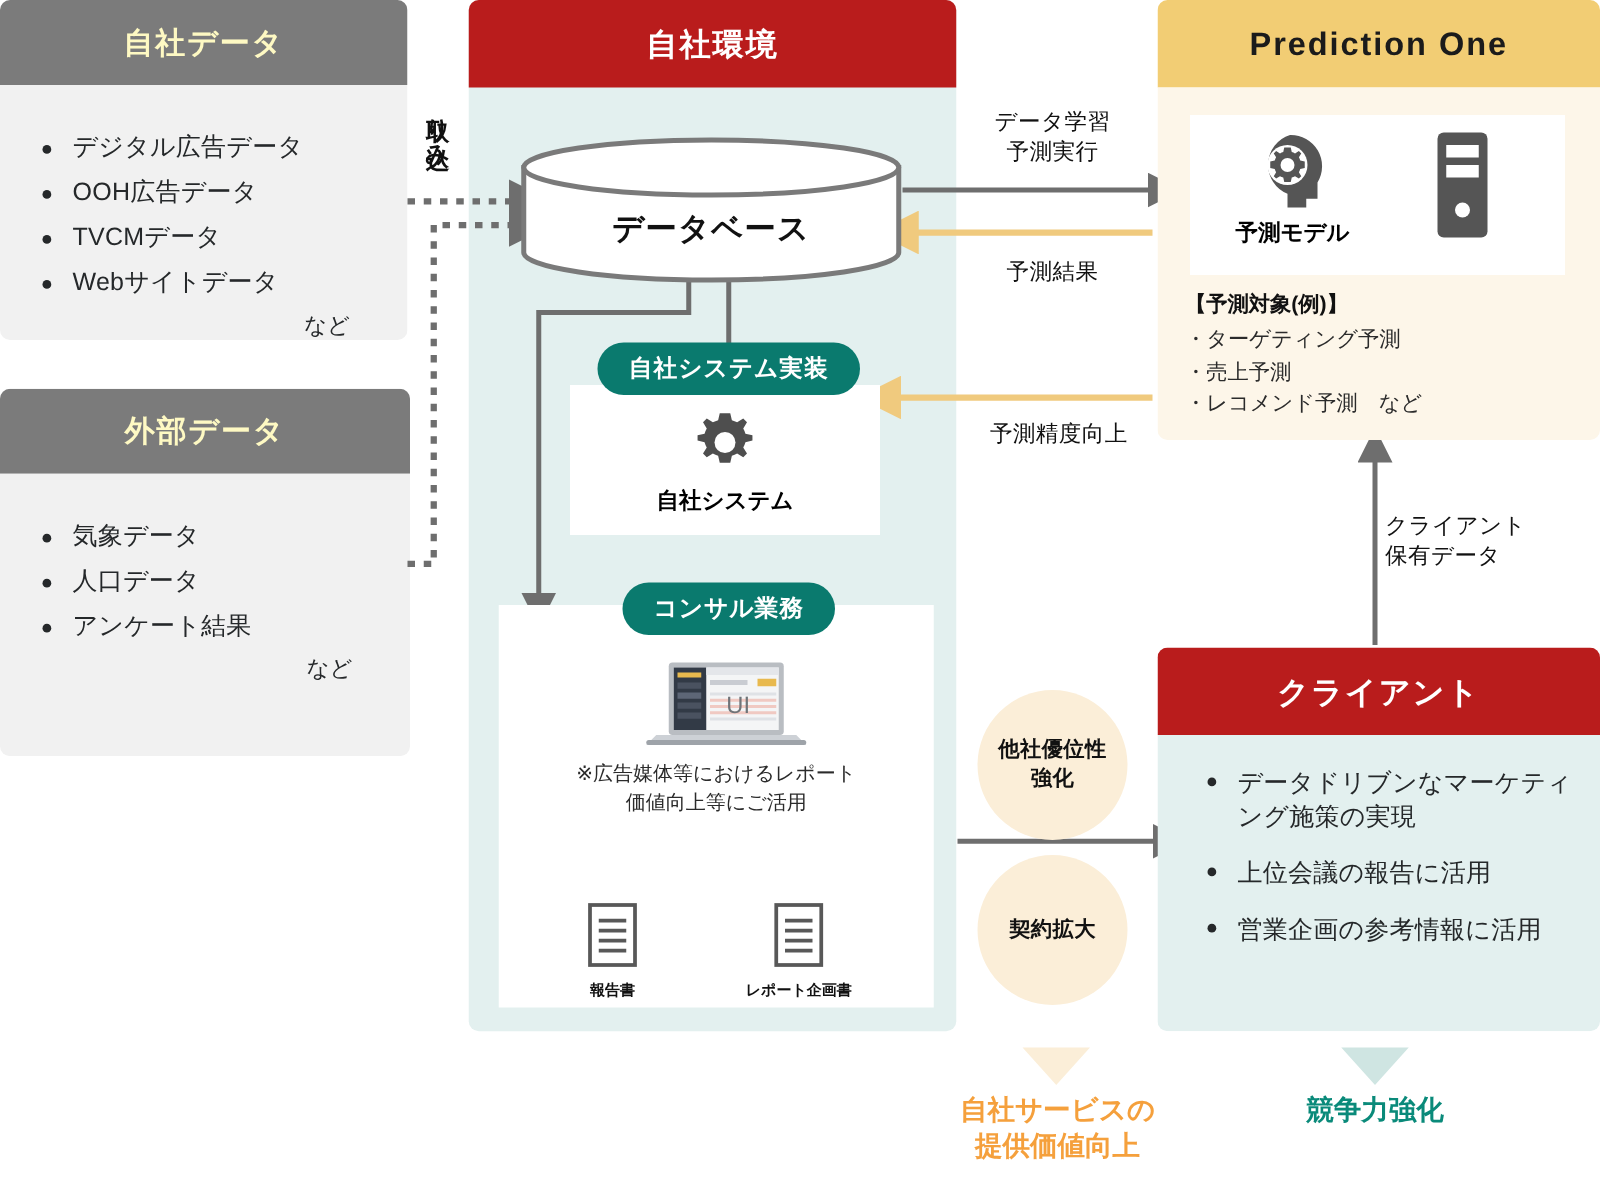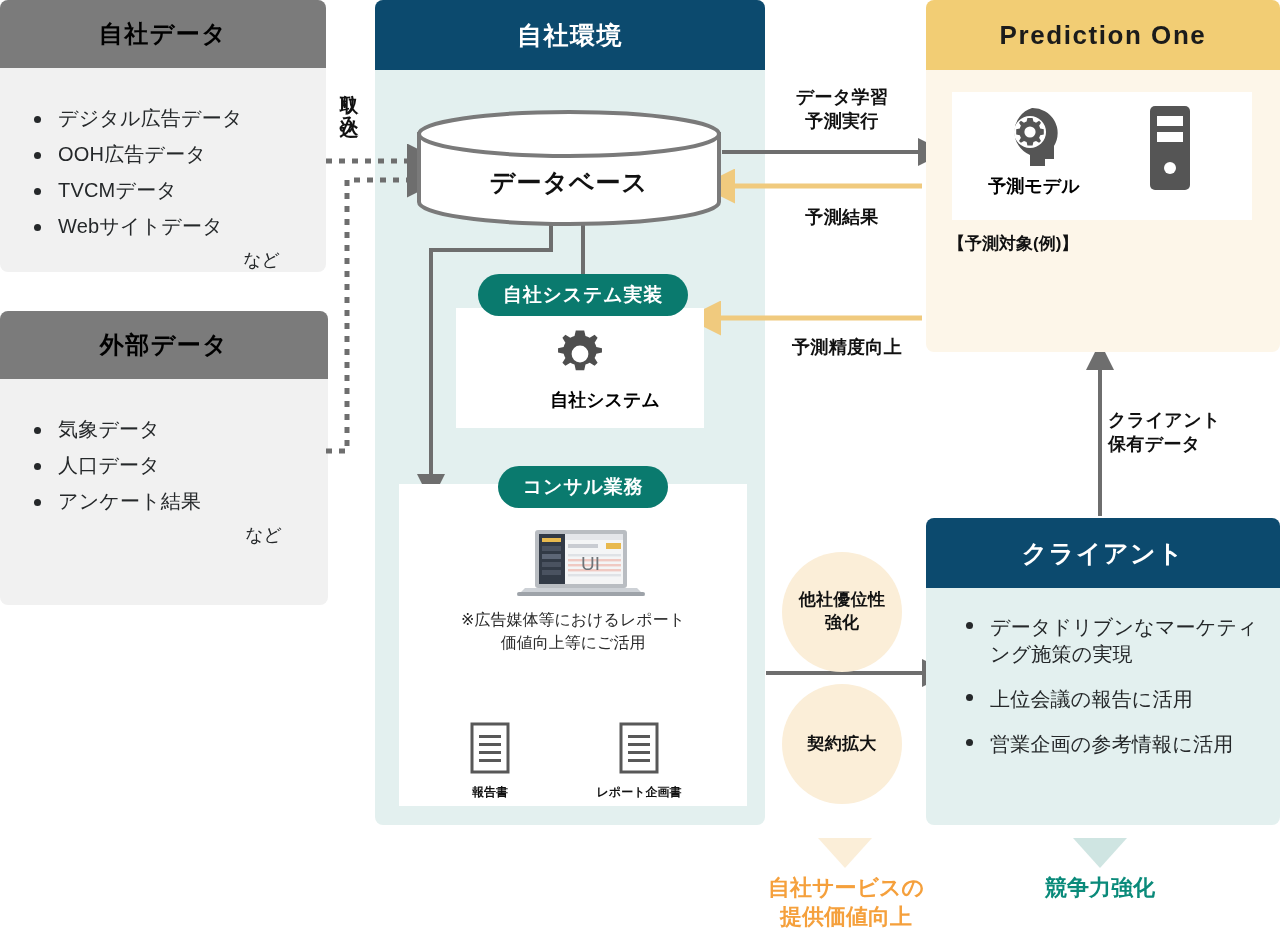--- a/index.html
+++ b/index.html
@@ -20,40 +20,40 @@
   
   .panel{border-radius:8px;overflow:hidden;}
   .panel-head{
     font-weight:700;
     display:flex;align-items:center;justify-content:center;
     letter-spacing:.06em;
   }
   .panel-body{width:100%;box-sizing:border-box;}
 
   
-  .gray-head{background:#7b7b7b;color:#000000;font-size:24px;height:68px;}
+  .gray-head{background:#7b7b7b;color:#fef9c3;font-size:24px;height:68px;}
   .gray-body{background:#f1f1f1;}
   .bullets{list-style:none;margin:0;padding:40px 0 0 30px;}
   .bullets li{
     font-size:20px;color:#25282a;line-height:1.0;
     margin-bottom:16px;position:relative;padding-left:28px;
     letter-spacing:.01em;
   }
   .bullets li::before{
     content:"";position:absolute;left:4px;top:8px;
     width:7px;height:7px;border-radius:50%;background:#25282a;
   }
   .nado{
     text-align:right;font-size:18px;color:#25282a;
     padding-right:46px;margin-top:-4px;
   }
 
   
   .center-col{background:#e3f0ef;}
-  .teal-head{background:#0c4a6e;color:#fff;font-size:25px;height:70px;}
+  .teal-head{background:#b91c1c;color:#fff;font-size:25px;height:70px;}
 
   
   .amber-head{background:#f2cd74;color:#1b1b1b;font-size:26px;height:70px;}
   .amber-body{background:#fdf6e9;}
 
   
   .client-body{background:#e3f0ef;}
 
   
   .cyl-label{
@@ -69,21 +69,21 @@
     height:42px;z-index:6;
   }
   .white-card{background:#ffffff;}
 
   .icon-caption{
     text-align:center;font-size:18px;font-weight:700;color:#000000;
   }
 
   
   .arrow-label{
-    font-size:18px;font-weight:700;color:#111;text-align:center;
+    font-size:18px;font-weight:400;color:#111;text-align:center;
     line-height:1.35;letter-spacing:.02em;
   }
   .vert-label{
     font-size:19px;font-weight:700;color:#111;
     line-height:1.15;text-align:center;
     writing-mode:vertical-rl;
   }
 
   
   .circle{
@@ -187,21 +187,21 @@
   </div>
 
   <div class="abs white-card" style="left:456px;top:308px;width:248px;height:120px;"></div>
   <div class="abs pill" style="left:478px;top:274px;width:210px;">自社システム実装</div>
   <div class="abs" style="left:556px;top:330px;width:48px;height:48px;">
     <svg viewBox="0 0 48 48" style="width:48px;height:48px;">
       <path fill="#4e4e4e" d="M24 0.5 l4.2 0 1.3 5.6 a18.5 18.5 0 0 1 4.2 1.75 l4.9-3 3 3 -3 4.9 a18.5 18.5 0 0 1 1.75 4.2 l5.6 1.3 0 4.2 -5.6 1.3 a18.5 18.5 0 0 1-1.75 4.2 l3 4.9 -3 3 -4.9-3 a18.5 18.5 0 0 1-4.2 1.75 l-1.3 5.6 -4.2 0 -4.2 0 -1.3-5.6 a18.5 18.5 0 0 1-4.2-1.75 l-4.9 3 -3-3 3-4.9 a18.5 18.5 0 0 1-1.75-4.2 l-5.6-1.3 0-4.2 5.6-1.3 a18.5 18.5 0 0 1 1.75-4.2 l-3-4.9 3-3 4.9 3 a18.5 18.5 0 0 1 4.2-1.75 l1.3-5.6 z"></path>
       <circle cx="24" cy="24" r="8.4" fill="#ffffff"></circle>
     </svg>
   </div>
-  <div class="abs icon-caption" style="left:456px;top:388px;width:248px;padding-left:25px;">自社システム</div>
+  <div class="abs icon-caption" style="left:456px;top:388px;width:248px;">自社システム</div>
 
   <div class="abs white-card" style="left:399px;top:484px;width:348px;height:322px;"></div>
   <div class="abs pill" style="left:498px;top:466px;width:170px;">コンサル業務</div>
 
   <div class="abs" style="left:511px;top:528px;width:140px;height:70px;">
     <svg viewBox="0 0 140 70" style="width:140px;height:70px;">
       <rect x="24" y="2" width="92" height="58" rx="3" fill="#b9bdc2"></rect>
       <rect x="28" y="6" width="84" height="50" fill="#f4f5f6"></rect>
       <rect x="28" y="6" width="26" height="50" fill="#323a46"></rect>
       <rect x="31" y="10" width="19" height="4" fill="#e8b94e"></rect>
@@ -289,20 +289,25 @@
           <rect x="6" y="2" width="40" height="84" rx="5" fill="#555555"></rect>
           <rect x="13" y="12" width="26" height="10" fill="#ffffff"></rect>
           <rect x="13" y="28" width="26" height="10" fill="#ffffff"></rect>
           <circle cx="26" cy="64" r="6" fill="#ffffff"></circle>
         </svg>
       </div>
       <div class="icon-caption" style="position:absolute;left:52px;top:104px;width:112px;">予測モデル</div>
 
       <div style="position:absolute;left:22px;top:162px;width:310px;">
         <div style="font-size:17px;font-weight:700;color:#111;margin-bottom:4px;">【予測対象(例)】</div>
+        <div style="font-size:17px;color:#2b2b2b;line-height:1.5;">
+          <div>・ターゲティング予測</div>
+          <div>・売上予測</div>
+          <div>・レコメンド予測　など</div>
+        </div>
       </div>
     </div>
   </div>
 
   <div class="abs panel" style="left:926px;top:518px;width:354px;height:307px;">
     <div class="panel-head teal-head">クライアント</div>
     <div class="panel-body client-body" style="height:237px;">
       <ul class="bullets" style="padding:26px 22px 0 36px;">
         <li style="line-height:1.35;margin-bottom:18px;">データドリブンなマーケティング施策の実現</li>
         <li style="line-height:1.35;margin-bottom:18px;">上位会議の報告に活用</li>

